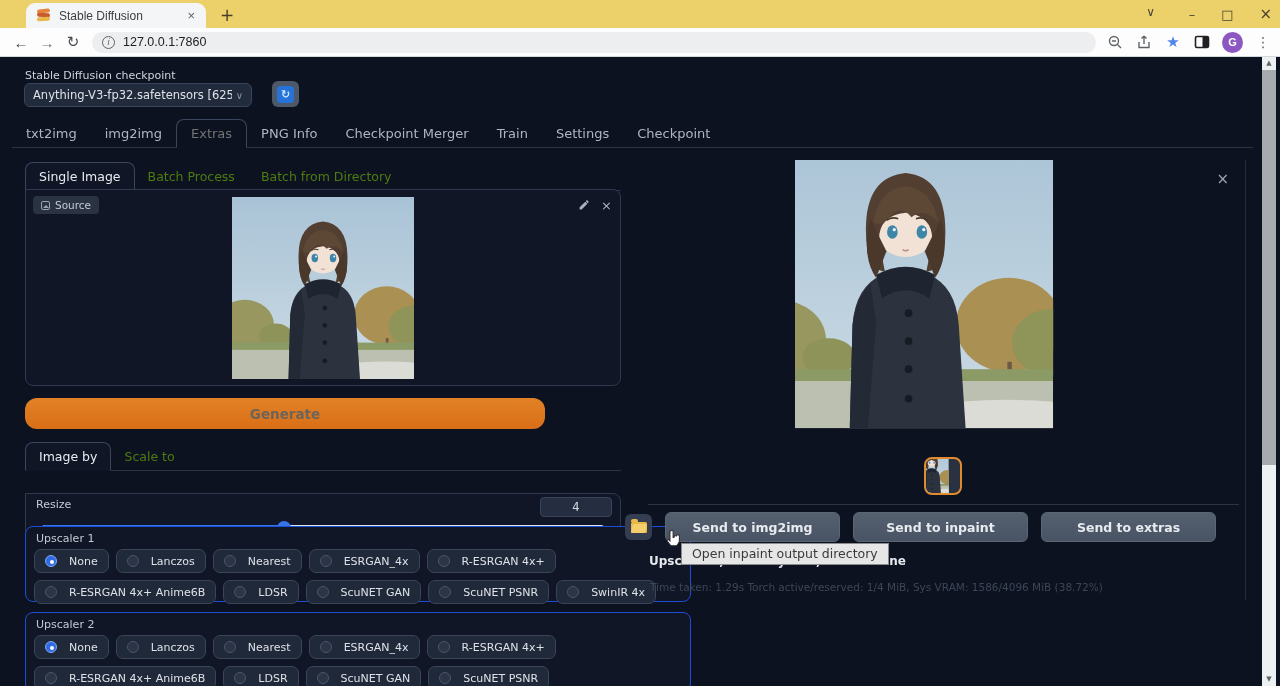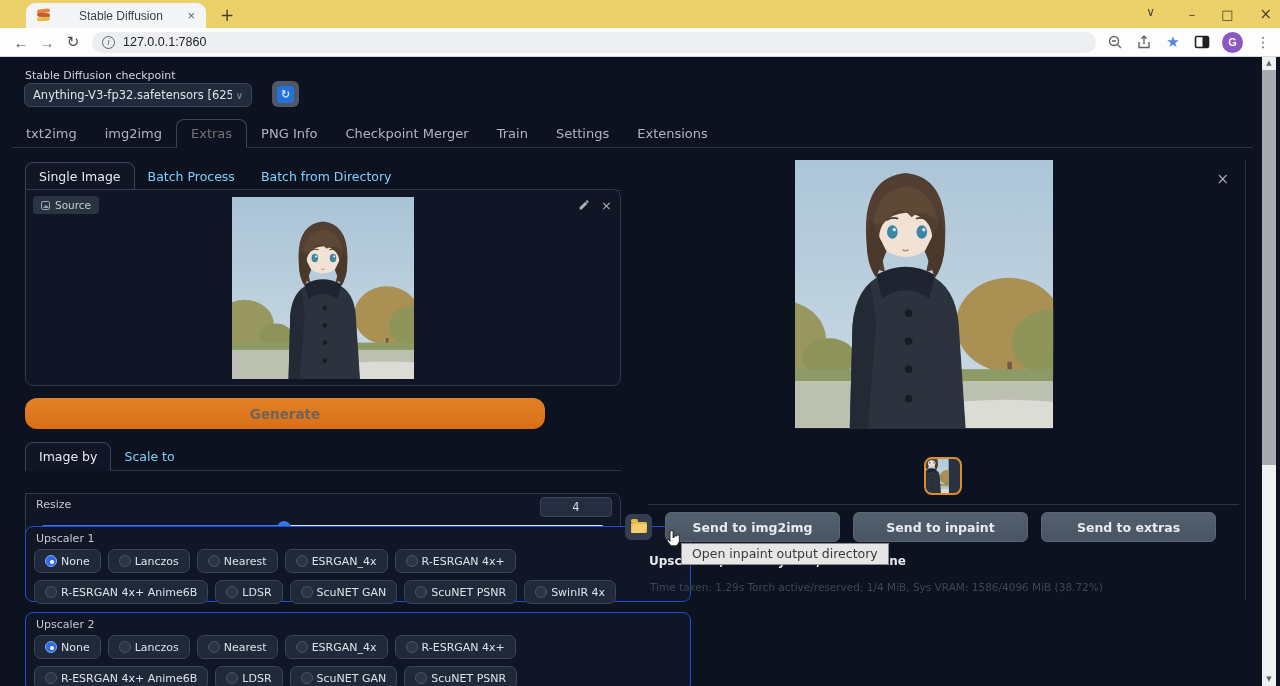--- a/index.html
+++ b/index.html
@@ -5,21 +5,21 @@
   * { box-sizing: border-box; margin: 0; padding: 0; }
   html,body { width:1280px; height:686px; overflow:hidden; background:#0d1220;
     font-family:"DejaVu Sans", sans-serif; }
   .screen { position:relative; width:1280px; height:686px; }
 
   
   .titlebar { position:absolute; left:0; top:0; width:1280px; height:28px;
     background:#ecd069; display:flex; align-items:flex-end; }
   .btab { position:absolute; left:26px; top:3px; width:180px; height:25px;
     background:#f4f5f6; border-radius:9px 9px 0 0; display:flex; align-items:center;
-    padding:0 8px 0 10px; font-family:"Liberation Sans", sans-serif;gap:20px; }
+    padding:0 8px 0 10px; font-family:"Liberation Sans", sans-serif; }
   .btab-title { flex:1; font-size:12px; color:#3c4043; white-space:nowrap; overflow:hidden; }
   .favicon { width:15px; height:15px; margin-right:8px; position:relative; flex:none; }
   .favicon i { position:absolute; left:1px; width:13px; height:4px; border-radius:2px; display:block; }
   .favicon i:nth-child(1){ top:1px; background:#e2863c; transform:rotate(-6deg);}
   .favicon i:nth-child(2){ top:5px; background:#c75b2e; transform:rotate(4deg);}
   .favicon i:nth-child(3){ top:9px; background:#e8b84b; transform:rotate(-4deg);}
   .btab-close { font-size:13px; color:#5f6368; padding:0 3px; cursor:pointer; }
   .newtab { position:absolute; left:216px; top:5px; font-size:17px; color:#463e2a; width:22px;
     text-align:center; }
   .win-controls { position:absolute; right:8px; top:0; height:28px; display:flex; gap:26px;
@@ -64,21 +64,21 @@
   
   .main-tabs { position:absolute; left:12px; top:63px; width:1241px; height:28px;
     display:flex; align-items:flex-end; gap:0; border-bottom:1px solid #2a3444; }
   .mtab { padding:6px 14px; font-size:13px; color:#aeb6c2; white-space:nowrap; }
   .mtab.active { color:#737373; border:1px solid #3a465c; border-bottom:1px solid #0d1220;
     border-radius:8px 8px 0 0; background:#0d1220; margin-bottom:-1px; }
 
   
   .subtabs { position:absolute; left:25px; top:105px; width:596px; display:flex;
     align-items:flex-end; border-bottom:1px solid #2a3444; }
-  .stab { padding:6px 13px; font-size:12.5px; color:#7dd3fc; white-space:nowrap; }
+  .stab { padding:6px 13px; font-size:12.5px; color:#4d7c0f; white-space:nowrap; }
   .stab.active { color:#e8ebf0; border:1px solid #3a465c; border-bottom:1px solid #101626;
     border-radius:8px 8px 0 0; background:#101626; margin-bottom:-1px; }
 
   .dropbox { position:absolute; left:25px; top:132px; width:596px; height:197px;
     background:#101626; border:1px solid #2f3950; border-radius:0 8px 8px 8px;
     display:flex; align-items:center; justify-content:center; }
   .src-badge { position:absolute; left:7px; top:6px; height:18px; background:#28saug3342;
     background:#2a3342; border-radius:4px; display:flex; align-items:center; gap:5px;
     padding:9px 8px; font-size:10.5px; color:#c3cad6; }
   .src-badge .imic { width:9px; height:9px; border:1px solid #9aa3b2; border-radius:2px;
@@ -110,21 +110,21 @@
     background:#3573e8; border-radius:3px 0 0 3px; }
   .slider .handle { position:absolute; top:50%; left:43%; width:14px; height:14px;
     background:#3573e8; border-radius:50%; transform:translate(-7px,-50%); }
 
   .upscaler { position:absolute; left:25px; width:666px; height:76px; background:#101626;
     border:1px solid #1d4ed8; border-radius:8px; padding:4px 8px 6px 8px; }
   .upscaler.u1 { top:469px; }
   .upscaler.u2 { top:555px; height:80px; }
   .ups-label { font-size:11px; color:#c3c9d4; margin:1px 0 4px 2px; }
   .chips { display:flex; flex-wrap:wrap; gap:7px 7px; }
-  .chip { height:24px; display:flex; align-items:center; gap:4px; padding:0 10px;
+  .chip { height:24px; display:flex; align-items:center; gap:12px; padding:0 10px;
     background:#202939; border:1px solid #3a4557; border-radius:7px; font-size:11px;
     color:#dde1e8; white-space:nowrap; }
   .radio { width:12px; height:12px; border-radius:50%; border:1px solid #4a5568;
     background:#2b3547; position:relative; flex:none; }
   .chip.selected .radio { background:#2f6be4; border-color:#86a8f2; }
   .chip.selected .radio::after { content:""; position:absolute; left:3.5px; top:3.5px;
     width:4px; height:4px; border-radius:50%; background:#fff; }
 
   
   .gallery { position:absolute; left:648px; top:103px; width:591px; height:345px;
@@ -275,21 +275,21 @@
     </div>
 
     <div class="main-tabs">
       <span class="mtab">txt2img</span>
       <span class="mtab">img2img</span>
       <span class="mtab active">Extras</span>
       <span class="mtab">PNG Info</span>
       <span class="mtab">Checkpoint Merger</span>
       <span class="mtab">Train</span>
       <span class="mtab">Settings</span>
-      <span class="mtab">Extensions</span>
+      <span class="mtab">Checkpoint</span>
     </div>
 
     <div class="subtabs">
       <span class="stab active">Single Image</span>
       <span class="stab">Batch Process</span>
       <span class="stab">Batch from Directory</span>
     </div>
 
     <div class="dropbox">
       <div class="src-badge">

